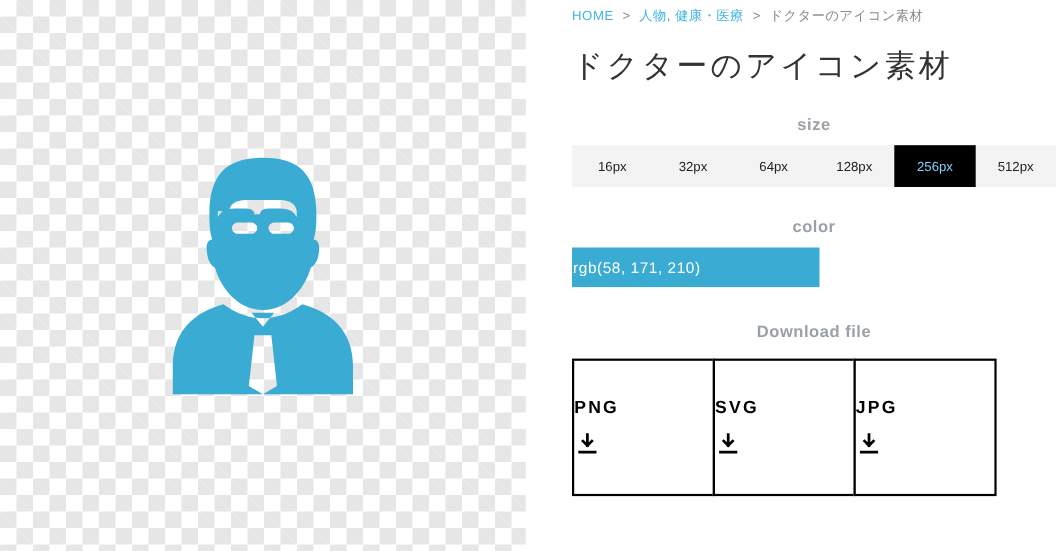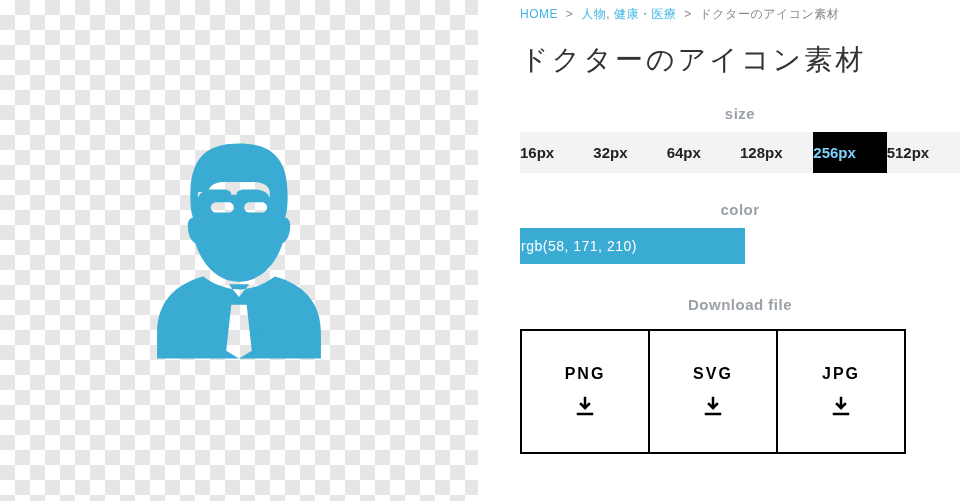--- a/index.html
+++ b/index.html
@@ -24,35 +24,35 @@
   .crumbs { font-size: 12px; color: #888; letter-spacing: .5px; }
   .crumbs a { color: #40b4e5; text-decoration: none; }
   .crumbs .sep { color: #888; margin: 0 4px; }
 
   h1 { font-size: 28px; font-weight: 400; color: #333; margin: 18px 0 26px 0; letter-spacing: 3px; }
 
   .section-label { font-size: 15px; color: #9aa0a6; font-weight: 600; letter-spacing: .5px; margin-bottom: 10px; text-align: center; }
 
   .sizes { display: flex; background: #f3f3f3; width: 440px; margin-bottom: 28px; }
   .size-btn {
-    flex: 1; text-align: left; font-size: 15px; font-weight: 700; color: #222;
+    flex: 1; text-align: center; font-size: 12px; font-weight: 400; color: #222;
     padding: 12px 0; cursor: pointer; border: 0; background: transparent;
   }
   .size-btn.active { background: #000; color: #7dd3fc; }
 
   .color-row { display: flex; align-items: center; gap: 12px; margin-bottom: 32px; }
   .color-input {
     width: 225px; height: 36px; border: 0; background: #3aabd2; color: #fff;
     font-size: 14px; padding: 0 1px; letter-spacing: .5px;
   }
 
   .dl-row { display: flex; margin-top: 16px; }
   .dl-card {
     width: 130px; height: 125px; border: 2px solid #000; margin-right: -2px;
-    display: flex; flex-direction: column; align-items: center; justify-content: center;
+    display: flex; flex-direction: column; justify-content: center;
     gap: 12px; cursor: pointer; background: #fff;
   }
   .dl-card .fmt { font-size: 16px; font-weight: 800; letter-spacing: 2px; color: #000; }
   .dl-card .dl-icon { width: 24px; height: 24px; }
 </style>
 </head>
 <body>
 
 <div class="app">
   <div class="preview">

